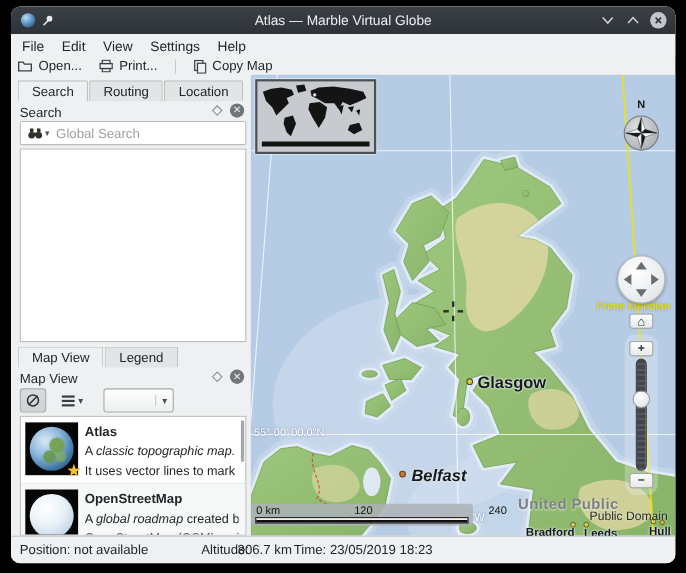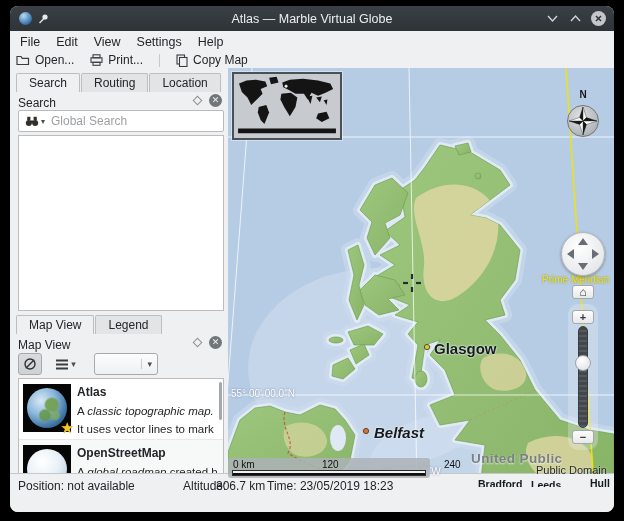--- a/index.html
+++ b/index.html
@@ -123,21 +123,21 @@
   #zoom-handle { position:absolute; left:347px; top:287px; width:16px; height:16px; border-radius:50%;
     background:radial-gradient(circle at 38% 32%, #ffffff, #e4e6e8 75%, #cfd2d4);
     border:1px solid #9ea1a4; z-index:5; }
   
   #scalebar { position:absolute; left:0; top:390px; width:202px; height:20px;
     background:rgba(173,178,183,.85); border-radius:3px; z-index:3; }
   #scalebar .sc-label { position:absolute; top:1px; font-size:10px; color:#111; }
   #sc-bar { position:absolute; left:4px; top:12px; width:194px; height:6px; border:1px solid #2a2a2a;
     background:linear-gradient(180deg,#f1f1f1 0 2px,#0f0f0f 2px); }
   
-  #statusbar { position:absolute; left:0; right:0; bottom:0; height:39px; background:#eff0f1;
+  #statusbar { position:absolute; left:0; right:0; bottom:0; height:25px; background:#eff0f1;
     border-top:1px solid #c5c7c8; font-size:12px; color:#232629; }
   #statusbar span { position:absolute; top:5px; }
 </style>
 </head>
 <body>
 
 <div id="window">
 
   <div id="titlebar">
     <div id="marble-globe-icon" class="tb-icon"></div>

